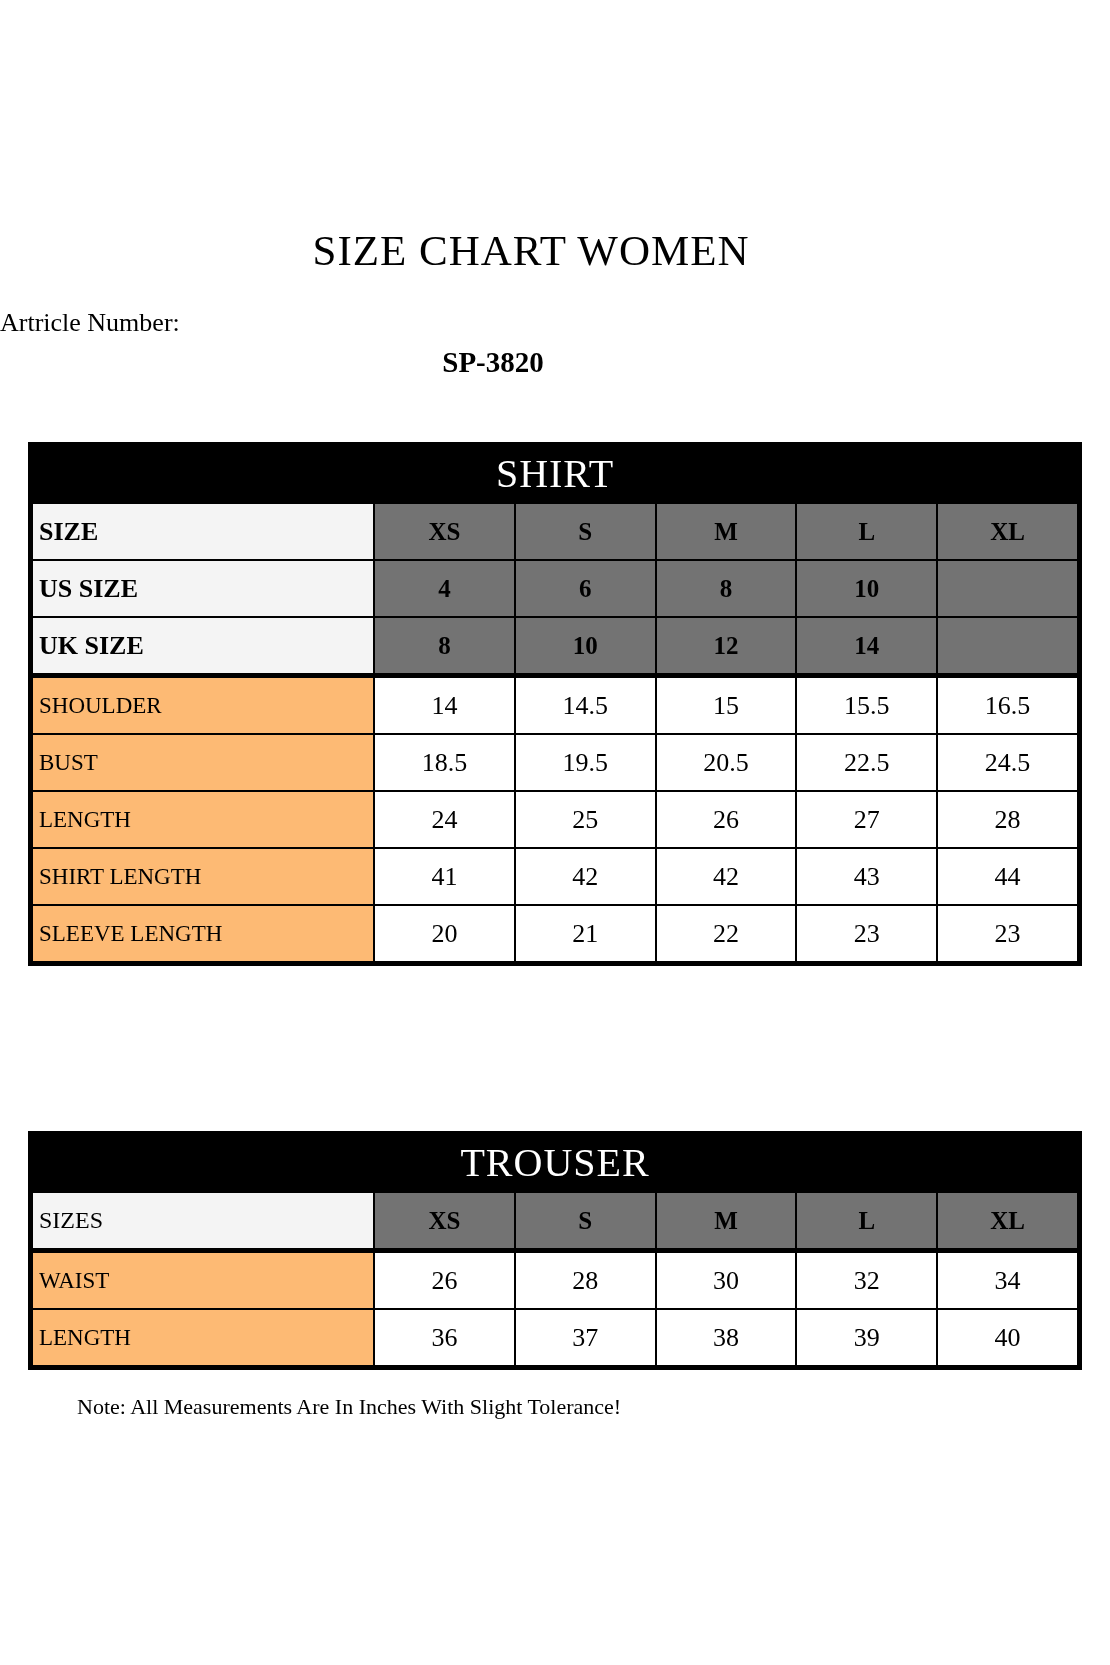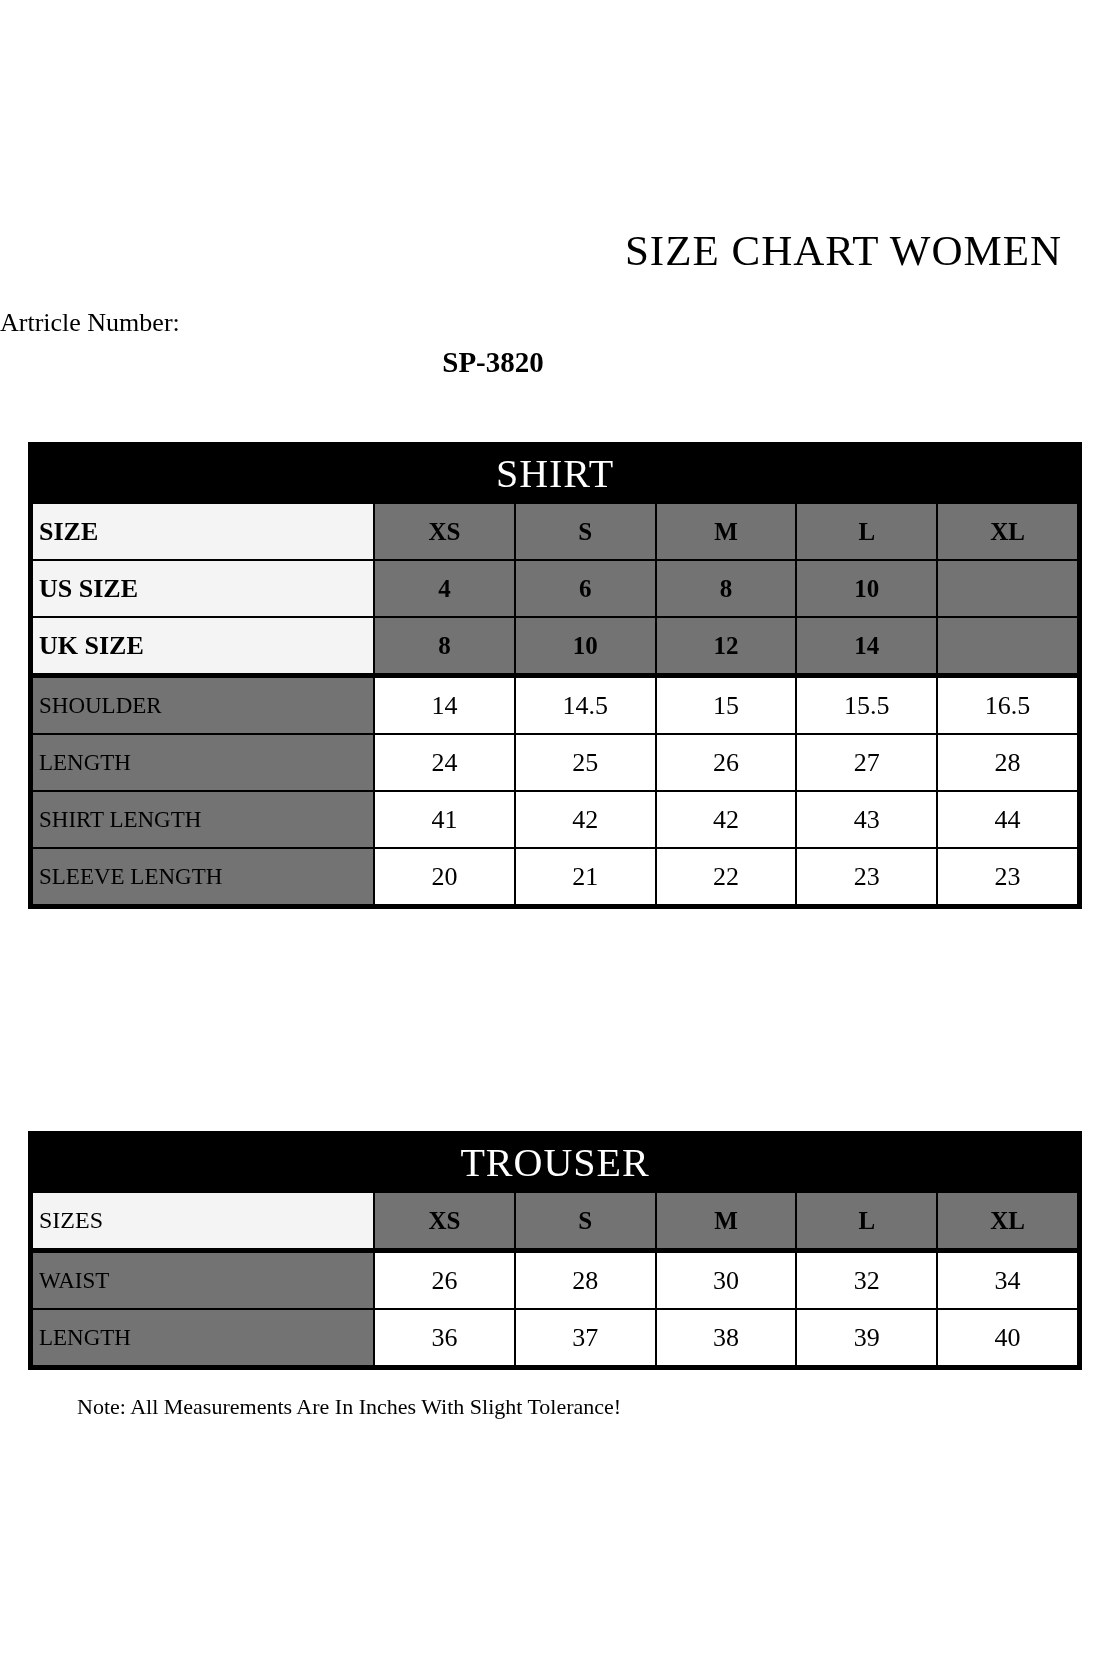--- a/index.html
+++ b/index.html
@@ -14,21 +14,21 @@
     width: 1110px;
     height: 1665px;
     background: #ffffff;
     overflow: hidden;
   }
   .doc-title {
     position: absolute;
     top: 226px;
     left: 0;
     width: 1062px;
-    text-align: right;
+    text-align: center;
     font-size: 43px;
     letter-spacing: 1px;
     white-space: nowrap;
   }
   .article-label {
     position: absolute;
     top: 308px;
     left: 0;
     width: 902px;
     text-align: left;
@@ -72,21 +72,21 @@
     border: 2px solid #000000;
     height: 53px;
     box-sizing: content-box;
     vertical-align: middle;
     overflow: hidden;
     white-space: nowrap;
   }
   td.row-label {
     text-align: left;
     padding-left: 6px;
-    background: #737373;
+    background: #fdba74;
     font-size: 23px;
   }
   td.value-cell {
     text-align: center;
     background: #ffffff;
     font-size: 26px;
   }
   tr.hdr-row td {
     background: #f4f4f4;
     font-weight: bold;
@@ -150,20 +150,28 @@
         </tr>
         <tr class="data-row">
           <td class="row-label">SHOULDER</td>
           <td class="value-cell">14</td>
           <td class="value-cell">14.5</td>
           <td class="value-cell">15</td>
           <td class="value-cell">15.5</td>
           <td class="value-cell">16.5</td>
         </tr>
         <tr class="data-row">
+          <td class="row-label">BUST</td>
+          <td class="value-cell">18.5</td>
+          <td class="value-cell">19.5</td>
+          <td class="value-cell">20.5</td>
+          <td class="value-cell">22.5</td>
+          <td class="value-cell">24.5</td>
+        </tr>
+        <tr class="data-row">
           <td class="row-label">LENGTH</td>
           <td class="value-cell">24</td>
           <td class="value-cell">25</td>
           <td class="value-cell">26</td>
           <td class="value-cell">27</td>
           <td class="value-cell">28</td>
         </tr>
         <tr class="data-row">
           <td class="row-label">SHIRT LENGTH</td>
           <td class="value-cell">41</td>

